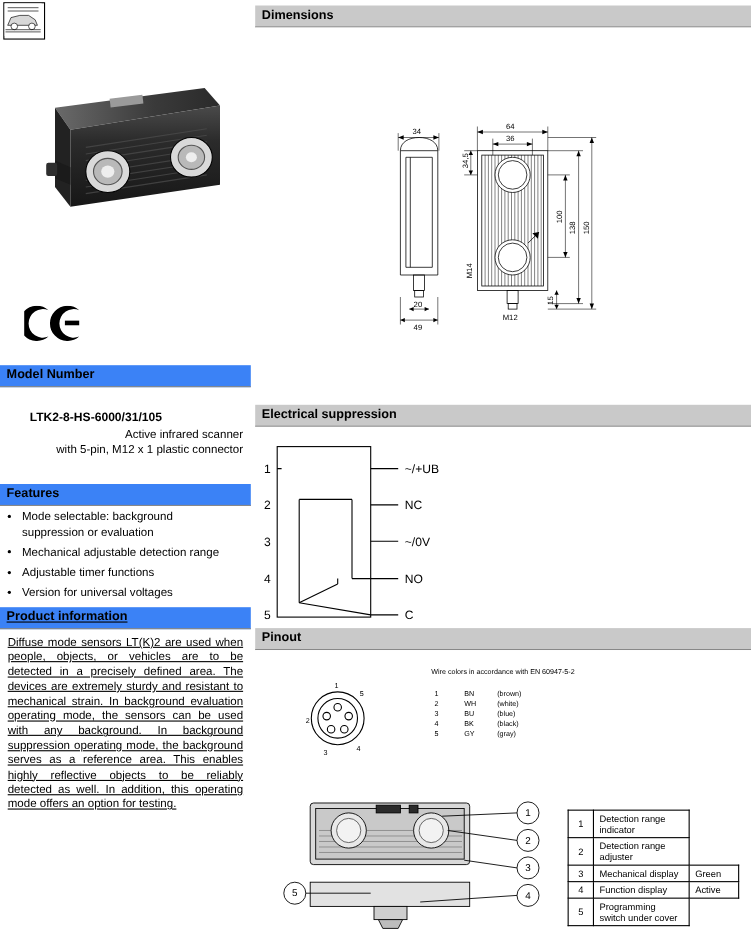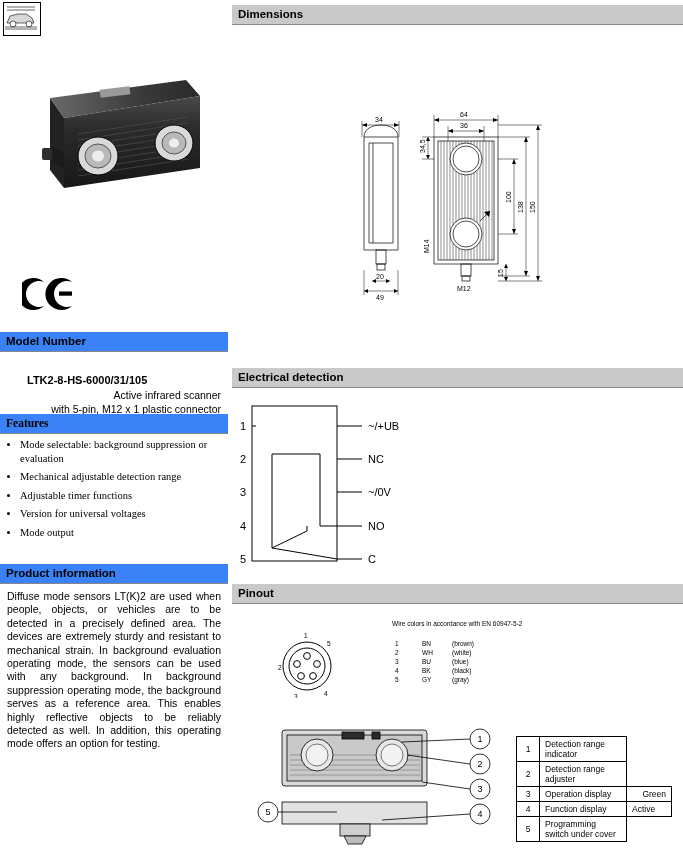--- a/index.html
+++ b/index.html
@@ -129,32 +129,32 @@
       </svg>
     </div>
 
     <div class="left-sec" style="top:332px;">
       <div class="sec-head">Model Number</div>
       <div class="model-num">LTK2-8-HS-6000/31/105</div>
       <div class="model-desc">Active infrared scanner</div>
       <div class="model-desc">with 5-pin, M12 x 1 plastic connector</div>
     </div>
 
-    <div class="left-sec" style="top:414px;font-family:Liberation Serif, serif;">
+    <div class="left-sec" style="top:440px;">
       <div class="sec-head">Features</div>
       <ul class="feat">
         <li>Mode selectable: background suppression or evaluation</li>
         <li>Mechanical adjustable detection range</li>
         <li>Adjustable timer functions</li>
         <li>Version for universal voltages</li>
         <li>Mode output</li>
       </ul>
     </div>
 
-    <div class="left-sec" style="top:564px;">
+    <div class="left-sec" style="top:552px;text-decoration:underline;">
       <div class="sec-head">Product information</div>
       <div class="prodinfo">Diffuse mode sensors LT(K)2 are used when people, objects, or vehicles are to be detected in a precisely defined area. The devices are extremely sturdy and resistant to mechanical strain. In background evaluation operating mode, the sensors can be used with any background. In background suppression operating mode, the background serves as a reference area. This enables highly reflective objects to be reliably detected as well. In addition, this operating mode offers an option for testing.</div>
     </div>
   </div>
 
   <div class="divider"></div>
 
   <div class="right-col">
 
     <div class="rsec" style="top:5px;">
@@ -281,21 +281,21 @@
             <text class="lbl7" x="193" y="128" fill="#000" stroke="none" transform="rotate(-90 193 128)">34,5</text>
             <text class="lbl7" x="271" y="252" fill="#000" stroke="none" transform="rotate(-90 271 252)">15</text>
             <text class="lbl7" x="197" y="228" fill="#000" stroke="none" transform="rotate(-90 197 228)">M14</text>
             <text class="lbl7" x="225" y="266" fill="#000" stroke="none">M12</text>
           </g>
         </svg>
       </div>
     </div>
 
     <div class="rsec" style="top:368px;">
-      <div class="sec-head">Electrical detection</div>
+      <div class="sec-head">Electrical suppression</div>
       <div class="rbody" style="height:175px;">
         <svg width="451" height="175" viewBox="0 0 451 175">
           <g stroke="#000" fill="none" stroke-width="1">
             <rect x="20" y="18" width="85" height="155"></rect>
 
             <line x1="0" y1="0" x2="0" y2="0"></line>
           </g>
           <g stroke="#000" stroke-width="1" fill="none">
 
             <line x1="24" y1="38" x2="20" y2="38"></line>
@@ -323,21 +323,21 @@
             <text x="136" y="42">~/+UB</text>
             <text x="136" y="75">NC</text>
             <text x="136" y="108">~/0V</text>
             <text x="136" y="142">NO</text>
             <text x="136" y="175">C</text>
           </g>
         </svg>
       </div>
     </div>
 
-    <div class="rsec" style="top:584px;">
+    <div class="rsec" style="top:571px;">
       <div class="sec-head">Pinout</div>
       <div class="rbody" style="height:118px;">
         <svg width="451" height="118" viewBox="0 0 451 118">
           <g stroke="#000" fill="none" stroke-width="1">
             <circle cx="75" cy="62" r="24"></circle>
             <circle cx="75" cy="62" r="18" fill="#fff"></circle>
             <circle cx="75" cy="52" r="3.4" fill="#fff"></circle>
             <circle cx="65" cy="60" r="3.4" fill="#fff"></circle>
             <circle cx="85" cy="60" r="3.4" fill="#fff"></circle>
             <circle cx="69" cy="72" r="3.4" fill="#fff"></circle>
@@ -423,22 +423,22 @@
               <tr>
             <td style="width:12px;text-align:center;">1</td>
             <td>Detection range indicator</td>
           </tr>
           <tr>
             <td style="text-align:center;">2</td>
             <td>Detection range adjuster</td>
           </tr>
           <tr>
             <td style="text-align:center;">3</td>
-            <td>Operation display</td>
-            <td style="width:34px;text-align:right;">Green</td>
+            <td>Mechanical display</td>
+            <td style="width:34px;">Green</td>
           </tr>
           <tr>
             <td style="text-align:center;">4</td>
             <td>Function display</td>
             <td>Active</td>
           </tr>
           <tr>
             <td style="text-align:center;">5</td>
             <td>Programming switch under cover</td>
           </tr>

